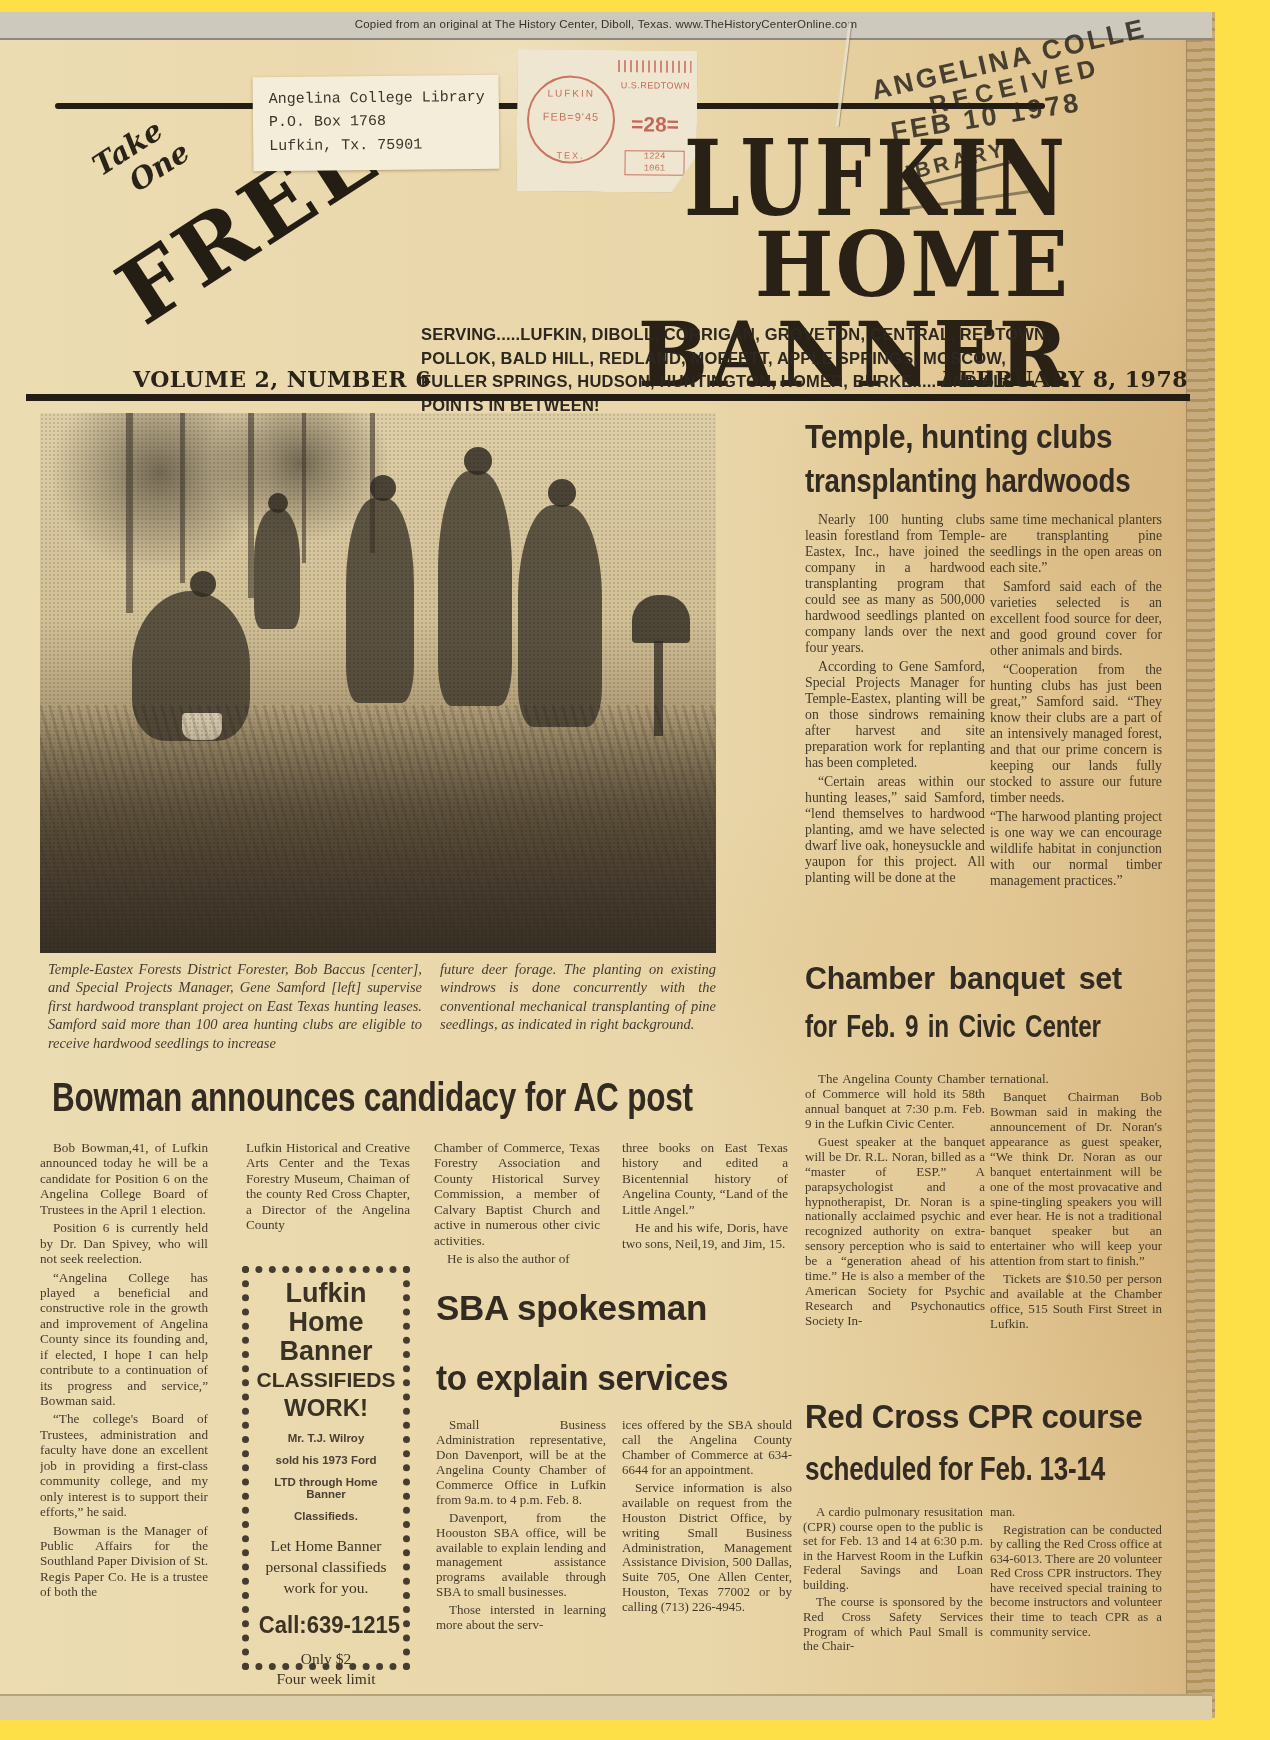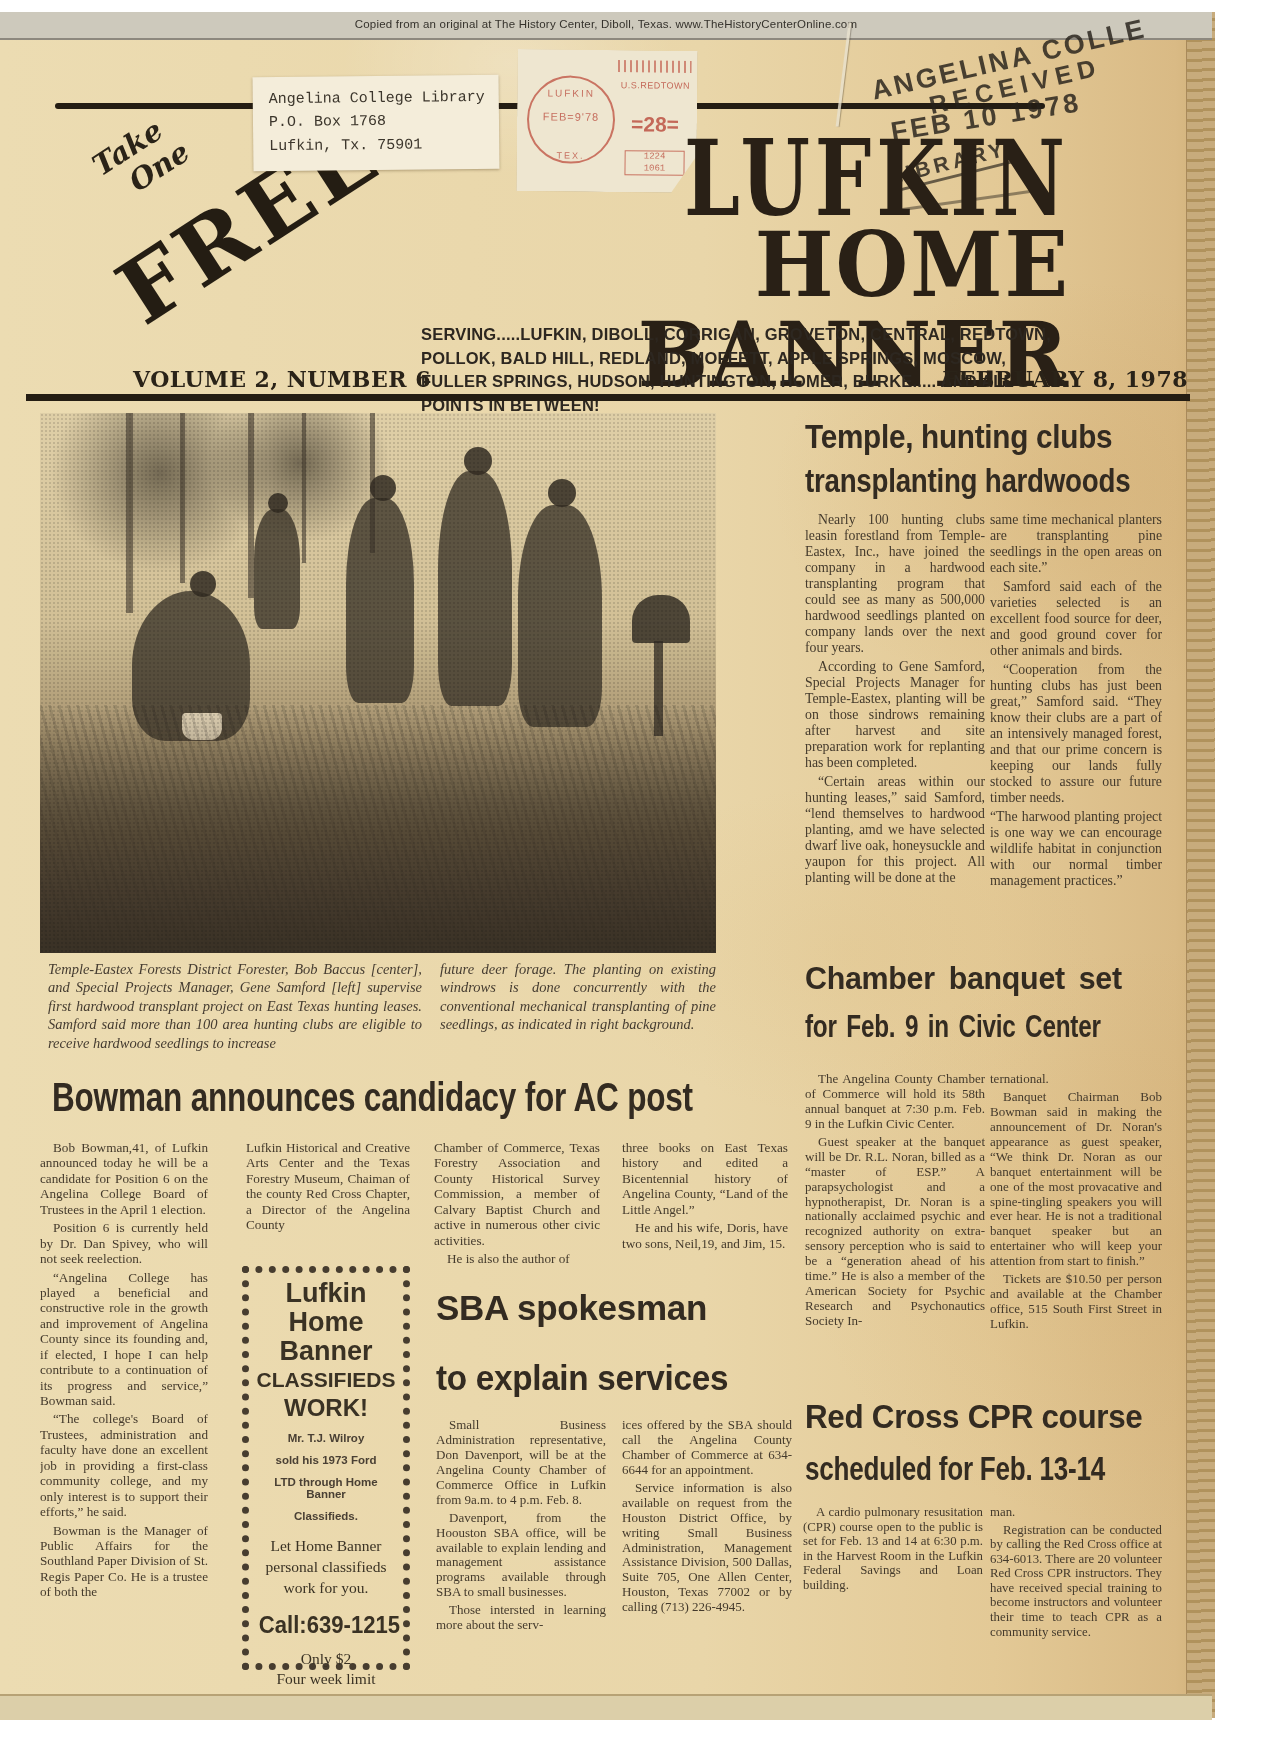--- a/index.html
+++ b/index.html
@@ -1,16 +1,16 @@
 <!DOCTYPE html>
 <html><head>
 <meta charset="utf-8">
 <style>
   html,body{margin:0;padding:0;background:#090807;}
-  #page{position:relative;width:1270px;height:1740px;background:#ffffff;overflow:hidden;
+  #page{position:relative;width:1270px;height:1740px;background:#fde047;overflow:hidden;
         font-family:"Liberation Serif",serif;}
   .abs{position:absolute;}
   .paper{left:0;top:12px;width:1212px;height:1706px;
     background:linear-gradient(to right,#ecdcb2 0,#e9d6a9 58%,#e3c996 82%,#d9ba85 97%,#cfae77 100%);}
   .paper::before{content:"";position:absolute;inset:0;pointer-events:none;
     background:
       radial-gradient(420px 300px at 88% 28%, rgba(198,150,82,.20), transparent 70%),
       radial-gradient(520px 420px at 96% 72%, rgba(198,150,82,.16), transparent 70%),
       radial-gradient(360px 240px at 70% 55%, rgba(210,170,100,.12), transparent 70%),
       radial-gradient(240px 160px at 42% 3%, rgba(255,255,255,.22), transparent 70%);}
@@ -168,21 +168,21 @@
   <div class="abs label">
     <div>Angelina College Library</div>
     <div>P.O. Box 1768</div>
     <div>Lufkin, Tx.  75901</div>
   </div>
 
   <div class="abs meter">
     <div class="wave"></div>
     <div class="circ">
       <div class="c1">LUFKIN</div>
-      <div class="c2">FEB=9'78</div>
+      <div class="c2">FEB=9'45</div>
       <div class="c3">TEX.</div>
     </div>
     <div class="usps">U.S.REDTOWN</div>
     <div class="amt">=28=</div>
     <div class="ser">
       <div>1224</div>
       <div>1061</div>
     </div>
   </div>
 
@@ -309,18 +309,19 @@
   </div>
   <div class="abs col s-c2">
     <p class="cont">ices offered by the SBA should call the Angelina County Chamber of Commerce at 634-6644 for an appointment.</p>
     <p>Service information is also available on request from the Houston District Office, by writing Small Business Administration, Management Assistance Division, 500 Dallas, Suite 705, One Allen Center, Houston, Texas 77002 or by calling (713) 226-4945.</p>
   </div>
 
   <div class="abs hl r-h1">Red Cross CPR course</div>
   <div class="abs hl r-h2">scheduled for Feb. 13-14</div>
   <div class="abs col r-c1">
     <p>A cardio pulmonary resusitation (CPR) course open to the public is set for Feb. 13 and 14 at 6:30 p.m. in the Harvest Room in the Lufkin Federal Savings and Loan building.</p>
+    <p>The course is sponsored by the Red Cross Safety Services Program of which Paul Small is the Chair-</p>
   </div>
   <div class="abs col r-c2">
     <p class="cont">man.</p>
     <p>Registration can be conducted by calling the Red Cross office at 634-6013. There are 20 volunteer Red Cross CPR instructors. They have received special training to become instructors and volunteer their time to teach CPR as a community service.</p>
   </div>
 </div>
 
 </body></html>

